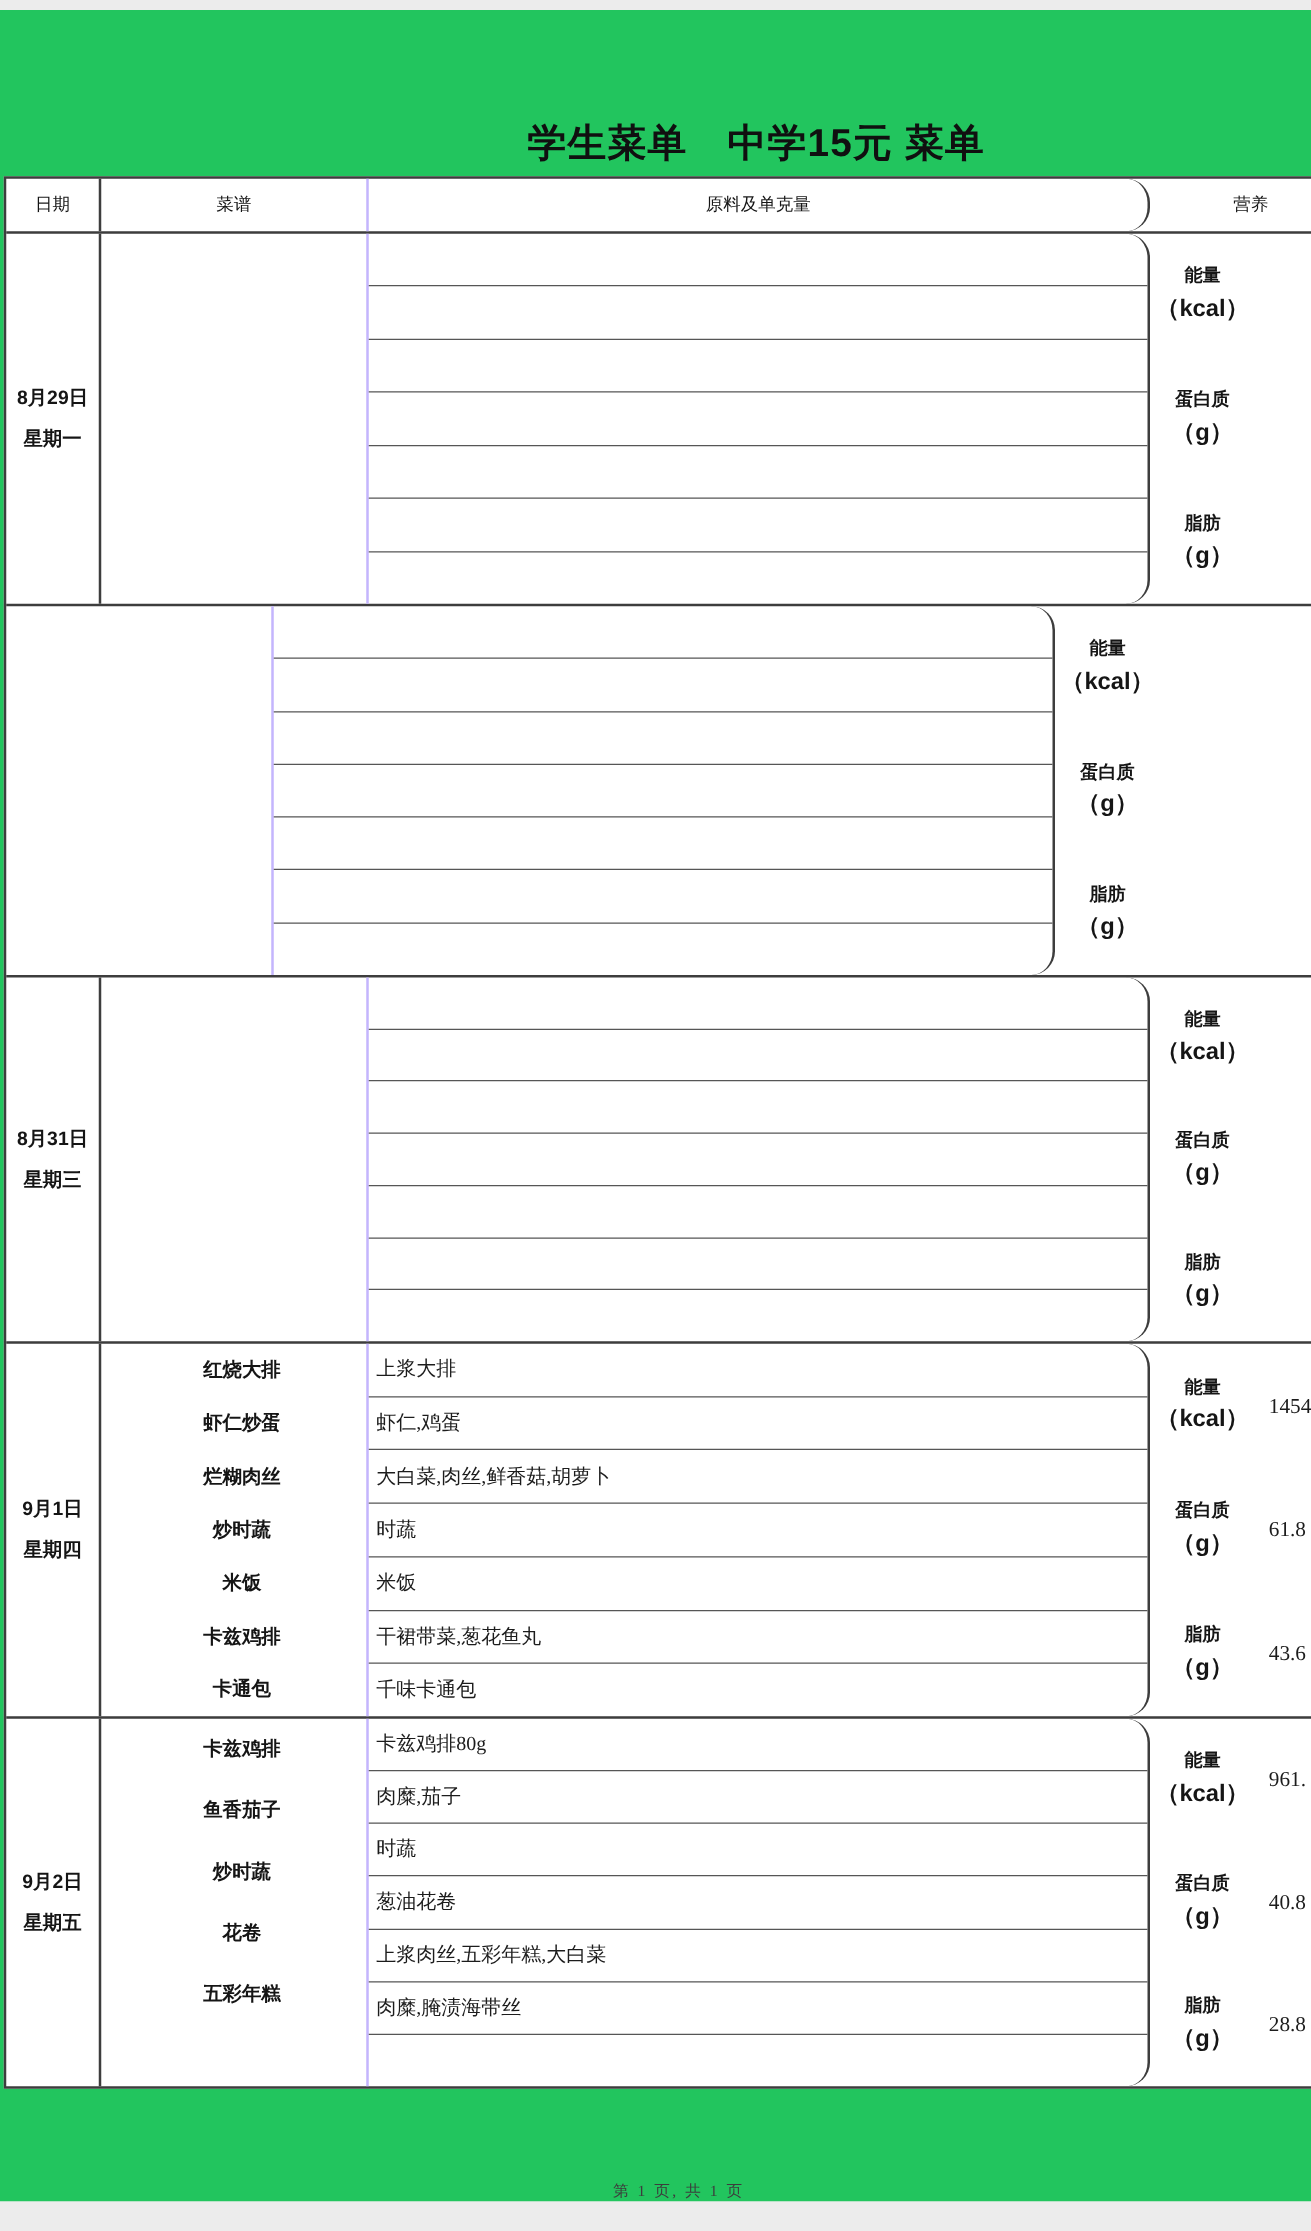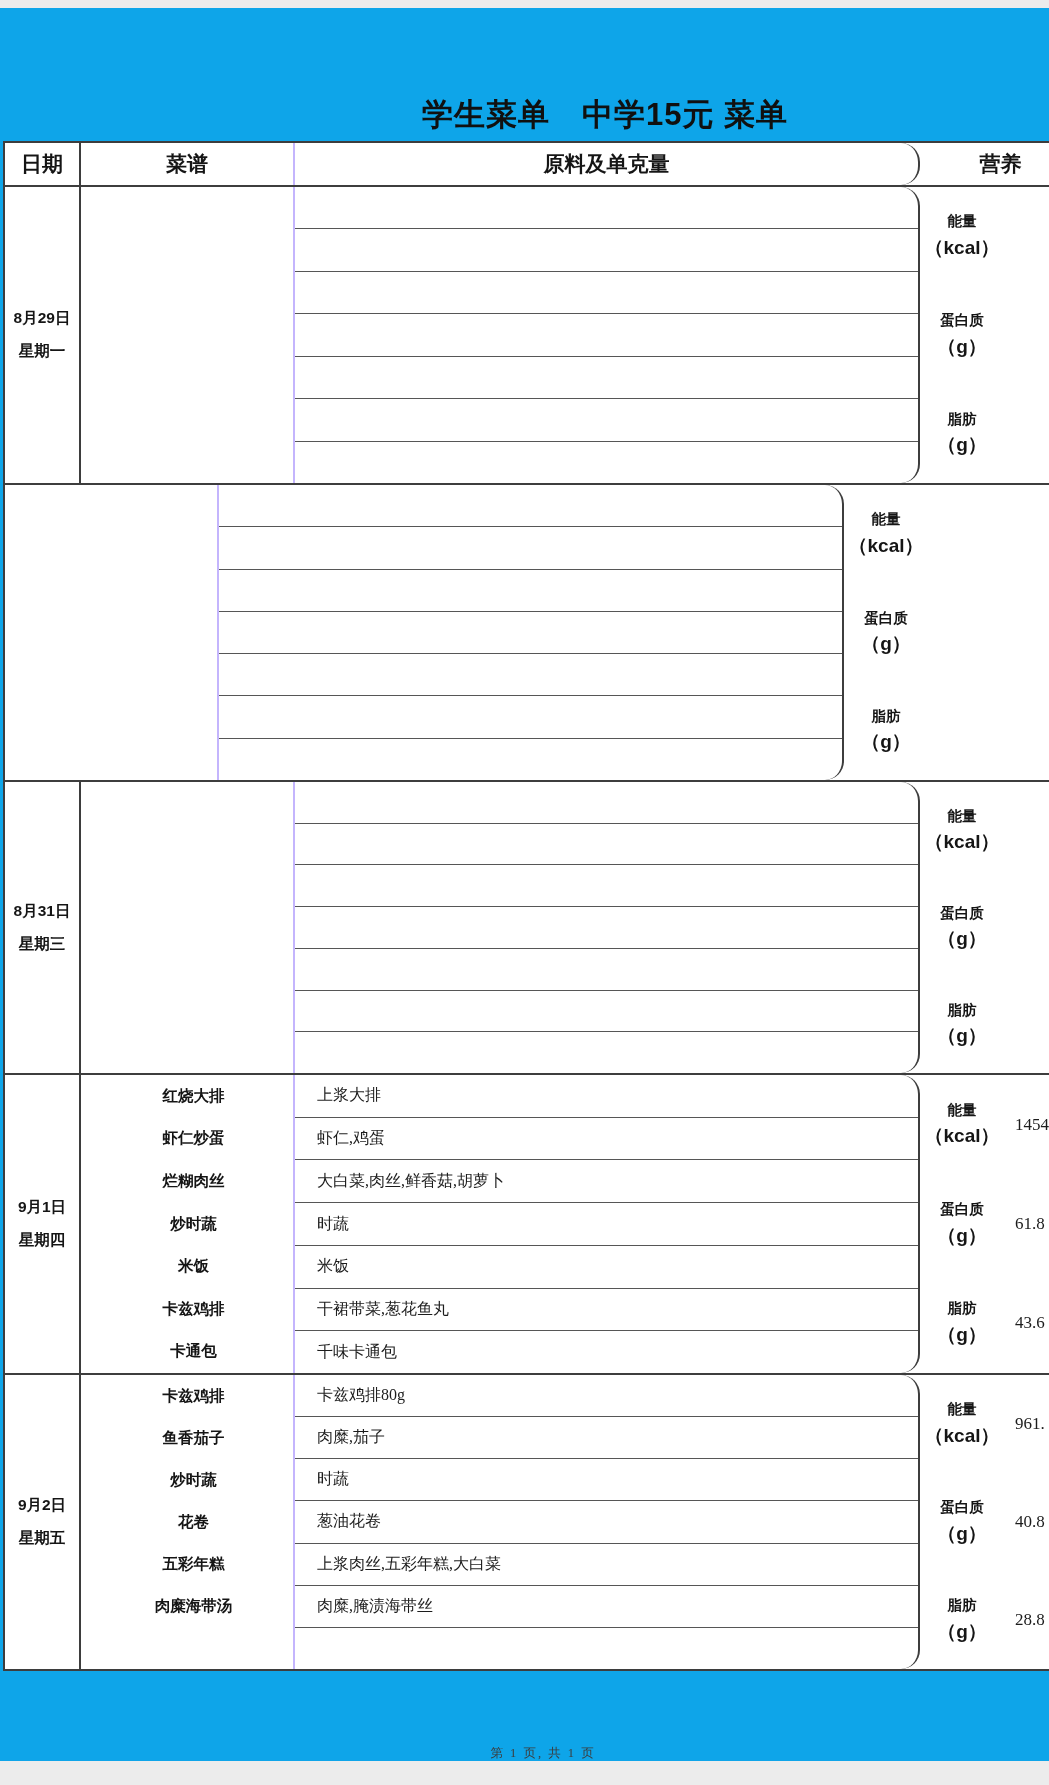--- a/index.html
+++ b/index.html
@@ -1,18 +1,18 @@
 <!DOCTYPE html>
 <html><head>
 <meta charset="utf-8">
 <style>
   html,body { margin:0; padding:0; background:#fff; }
   .screen {
     position:relative; width:1049px; height:1785px;
-    overflow:hidden; background:#0ea5e9;
+    overflow:hidden; background:#22c55e;
     font-family:"Liberation Sans", sans-serif;
     color:#151515;
   }
   .strip-top    { position:absolute; left:0; top:0;     width:100%; height:8px;  background:#ececec; }
   .strip-bottom { position:absolute; left:0; top:1761px; width:100%; height:24px; background:#ececec; }
 
   .title {
     position:absolute; left:0; top:94px; width:1210px;
     text-align:center; font-size:31px; font-weight:bold;
     letter-spacing:1px; color:#101010;
@@ -21,21 +21,21 @@
   .tbl {
     position:absolute; left:3px; top:141px; width:1080px;
     border:2px solid #3d3d3d; box-sizing:border-box;
     background:#fff;
   }
   .tbl * { box-sizing:border-box; }
 
   .thead { display:flex; height:44px; border-bottom:2px solid #3d3d3d; }
   .th {
     display:flex; align-items:center; justify-content:center;
-    font-weight:bold; font-size:21px;
+    font-weight:normal; font-size:14px;
   }
   .w-date { width:76px;  border-right:2px solid #3d3d3d; }
   .w-menu { width:214px; border-right:2px solid #c4b5fd; }
   .w-ingr { width:625px; border-right:2px solid #3d3d3d;border-radius:19px; }
   .w-nutr { flex:1; }
 
   .block { display:flex; border-bottom:2px solid #3d3d3d; }
   .block:last-child { border-bottom:none; }
 
   .c-date {
@@ -44,21 +44,21 @@
   }
   .c-menu { display:flex; flex-direction:column; }
   .dish-row {
     flex:1; display:flex; align-items:center; justify-content:center;
     font-weight:bold; font-size:15.5px;padding-left:13px;
   }
   .c-ingr { display:flex; flex-direction:column; }
   .ingr-row {
     flex:1; display:flex; align-items:center;
     border-bottom:1px solid #565656;
-    padding-left:22px;
+    padding-left:6px;
     font-family:"Liberation Serif", serif; font-size:16px; color:#1c1c1c;
   }
   .ingr-row:last-child { border-bottom:none; }
 
   .c-nutr { display:flex; flex-direction:column; }
   .nutr-third { flex:1; position:relative; display:flex; align-items:center; }
   .nutr-label-wrap {
     width:84px; text-align:center; font-weight:bold; font-size:14.5px; line-height:1.55;
   }
   .nutr-unit { font-size:19px; }
@@ -278,21 +278,20 @@
           <div class="c-date w-date">
             <div>9月2日</div>
             <div>星期五</div>
           </div>
           <div class="c-menu w-menu">
             <div class="dish-row">卡兹鸡排</div>
             <div class="dish-row">鱼香茄子</div>
             <div class="dish-row">炒时蔬</div>
             <div class="dish-row">花卷</div>
             <div class="dish-row">五彩年糕</div>
-            <div class="dish-row">肉糜海带汤</div>
             <div class="dish-row"></div>
           </div>
           <div class="c-ingr w-ingr">
             <div class="ingr-row">卡兹鸡排80g</div>
             <div class="ingr-row">肉糜,茄子</div>
             <div class="ingr-row">时蔬</div>
             <div class="ingr-row">葱油花卷</div>
             <div class="ingr-row">上浆肉丝,五彩年糕,大白菜</div>
             <div class="ingr-row">肉糜,腌渍海带丝</div>
             <div class="ingr-row"></div>

